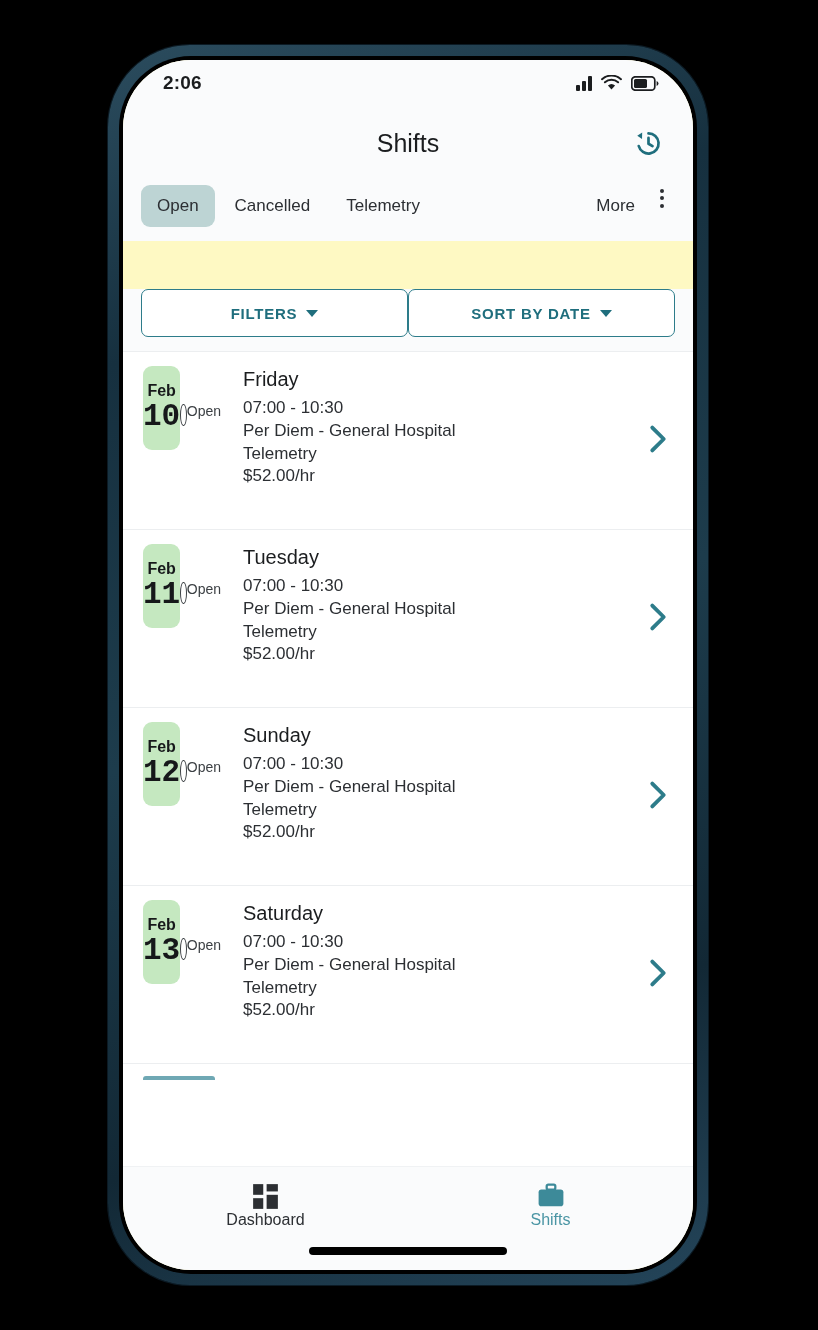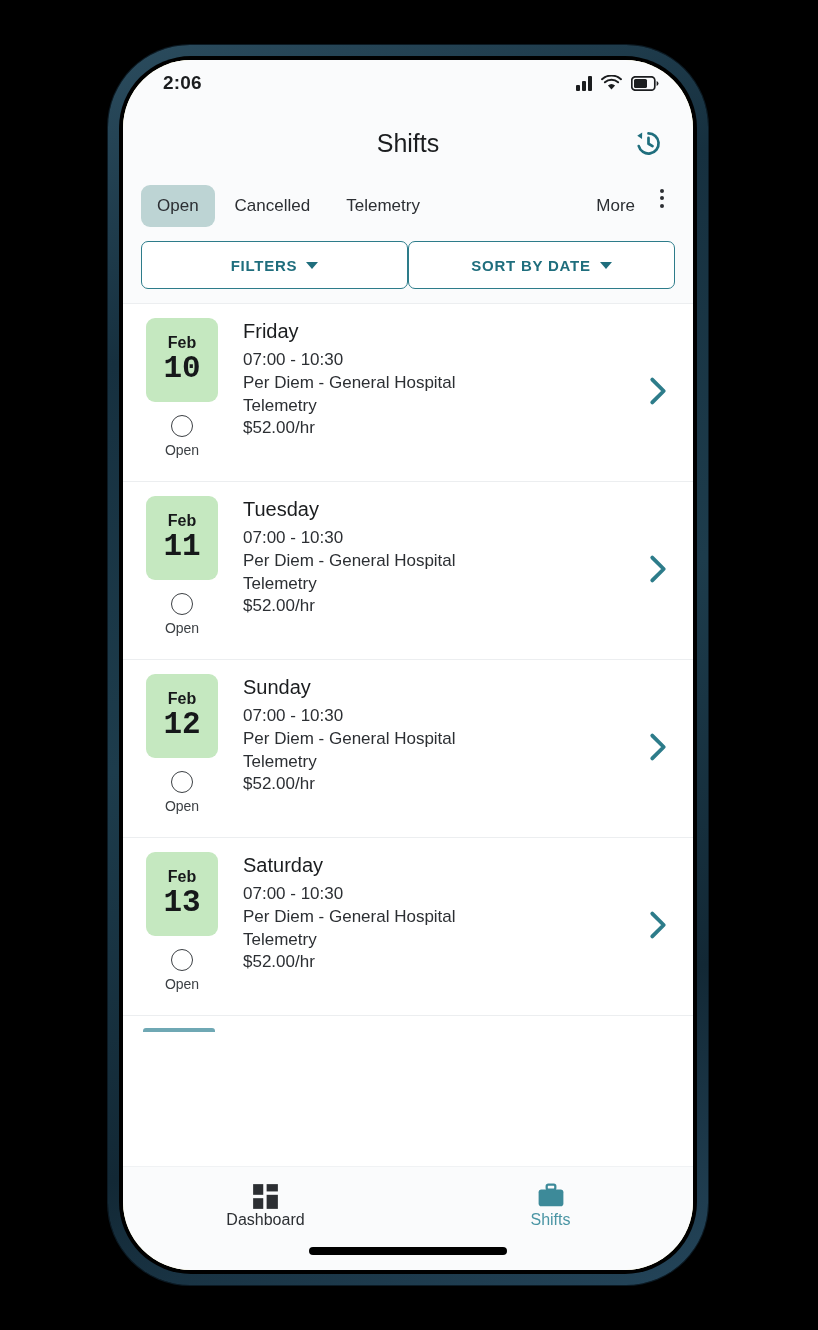--- a/index.html
+++ b/index.html
@@ -100,40 +100,41 @@
     width:22px; height:26px; display:flex; flex-direction:column;
     align-items:center; justify-content:center; gap:3.5px; cursor:pointer; padding-right:4px;
   }
   #more-kebab-icon i { width:4px; height:4px; border-radius:50%; background:#2c2f33; display:block; }
 
   
   #filter-row {
     flex:0 0 auto;
     display:flex; gap:0; padding:0 18px 14px 18px;
     background:#fafbfc;
+    margin-top:48px;
   }
   .filter-btn {
     flex:1; height:48px; border:1.6px solid #2d7c8a; border-radius:7px;
     background:#fff; color:#1f6e7d;
     font-size:15px; font-weight:700; letter-spacing:.75px;
     display:flex; align-items:center; justify-content:center; gap:9px;
     cursor:pointer;
   }
   .caret { width:0;height:0;border-left:6px solid transparent;border-right:6px solid transparent;border-top:7px solid #1f6e7d; }
 
   
   #shift-list { flex:1 1 auto; overflow:hidden; background:#fff; }
   .shift-card {
     display:flex; align-items:flex-start;
     padding:14px 22px 14px 20px;
     border-top:1px solid #eceef0;
     background:#fff; cursor:pointer; position:relative;
     min-height:178px;
   }
-  .date-col { width:78px; flex:0 0 78px; display:flex; flex-direction:column; align-items:center; }
+  .date-col { width:78px; flex:0 0 78px; display:flex; align-items:center; }
   .date-badge {
     width:72px; height:84px; border-radius:9px; background:#c5e8c0;
     display:flex; flex-direction:column; align-items:center; justify-content:center;
   }
   .date-month { font-size:16px; font-weight:700; color:#16181a; line-height:1.15; }
   .date-day   { font-size:31px; font-weight:700; color:#16181a; line-height:1.1;font-family:Liberation Mono, monospace; }
   .status-circle { width:22px; height:22px; border-radius:50%; border:1.8px solid #3c4044; margin-top:13px; }
   .status-label { font-size:14px; color:#3c4044; margin-top:5px; }
 
   .info-col { flex:1 1 auto; padding-left:22px; padding-top:1px; }

